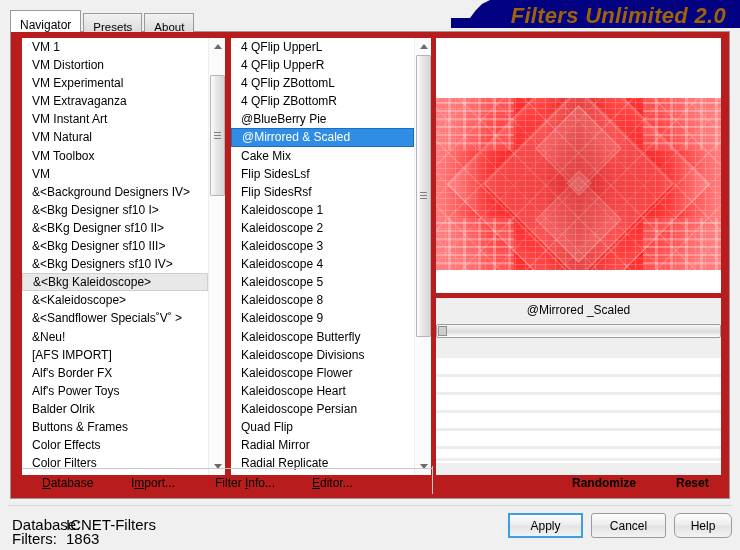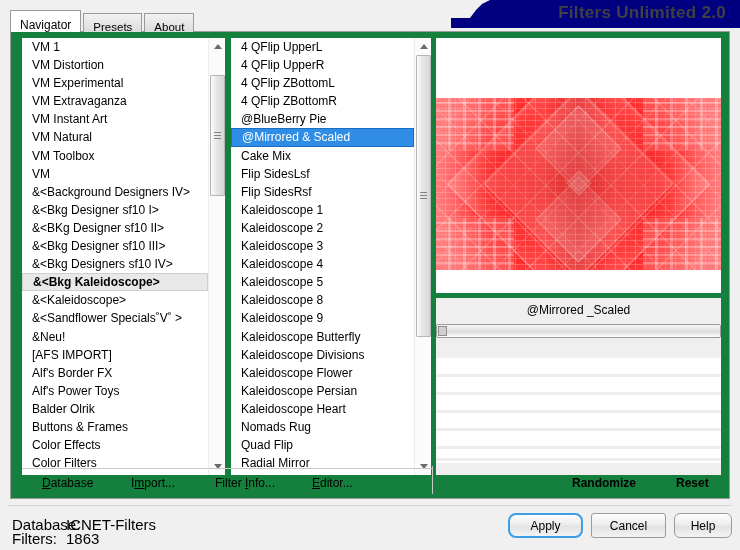--- a/index.html
+++ b/index.html
@@ -26,23 +26,24 @@
   .title-banner .shape {
     position: absolute;
     top: 0; left: 0;
     width: 336px; height: 28px;
     background: #000080;
     clip-path: polygon(86px 0, 336px 0, 336px 28px, 47px 28px, 47px 18px, 66px 18px, 72px 10px, 78px 4px);
   }
   .title-banner .label {
     position: absolute;
     right: 14px; top: 3px;
-    color: #404040;
+    color: #a16207;
+    font-style: italic;
     font-weight: bold;
-    font-size: 17px;
+    font-size: 22px;
     letter-spacing: 0.3px;
     white-space: nowrap;
   }
 
   
   .tabstrip {
     position: absolute;
     left: 10px; top: 12px;
     height: 20px;
     display: flex;
@@ -70,21 +71,21 @@
     position: relative;
     z-index: 6;
     font-size: 12px;
   }
 
   
   .client {
     position: absolute;
     left: 10px; top: 31px;
     width: 720px; height: 468px;
-    background: #15803d;
+    background: #b91c1c;
     border: 1px solid #9a9a9a;
     box-sizing: border-box;
   }
 
   
   .listbox {
     position: absolute;
     background: #ffffff;
     overflow: hidden;
     box-sizing: border-box;
@@ -103,21 +104,20 @@
     padding-left: 10px;
     font-size: 12px;
     color: #000;
     white-space: nowrap;
     box-sizing: border-box;
   }
   .list-item.soft-sel {
     background: #e8e8e8;
     border: 1px solid #cfcfcf;
     line-height: 16px;
-    font-weight: bold;
   }
   .list-item.sel {
     background: #2f8de6;
     color: #ffffff;
     border: 1px solid #1a6fc0;
     line-height: 16px;
   }
 
   
   .vscroll {
@@ -335,21 +335,21 @@
     border-radius: 3px;
     font-size: 12px;
     color: #000;
     display: flex;
     align-items: center;
     justify-content: center;
     box-sizing: border-box;
   }
   .dlg-btn.focus {
     border: 2px solid #3c9ee5;
-    border-radius: 8px;
+    border-radius: 0;
   }
 </style>
 </head>
 <body>
 
 <div id="app">
 
   <div class="title-banner">
     <div class="shape"></div>
     <div class="label">Filters Unlimited 2.0</div>
@@ -422,23 +422,22 @@
           <div class="list-item">Kaleidoscope 1</div>
           <div class="list-item">Kaleidoscope 2</div>
           <div class="list-item">Kaleidoscope 3</div>
           <div class="list-item">Kaleidoscope 4</div>
           <div class="list-item">Kaleidoscope 5</div>
           <div class="list-item">Kaleidoscope 8</div>
           <div class="list-item">Kaleidoscope 9</div>
           <div class="list-item">Kaleidoscope Butterfly</div>
           <div class="list-item">Kaleidoscope Divisions</div>
           <div class="list-item">Kaleidoscope Flower</div>
+          <div class="list-item">Kaleidoscope Heart</div>
           <div class="list-item">Kaleidoscope Persian</div>
-          <div class="list-item">Kaleidoscope Heart</div>
-          <div class="list-item">Nomads Rug</div>
           <div class="list-item">Quad Flip</div>
           <div class="list-item">Radial Mirror</div>
           <div class="list-item">Radial Replicate</div>
         </div>
       <div class="vscroll">
         <div class="sb-btn up">
             <span class="arr up"></span>
           </div>
         <div class="sb-thumb" id="filt-thumb" style="top: 17px; height: 282.1px;">
           <div class="sb-grip">

